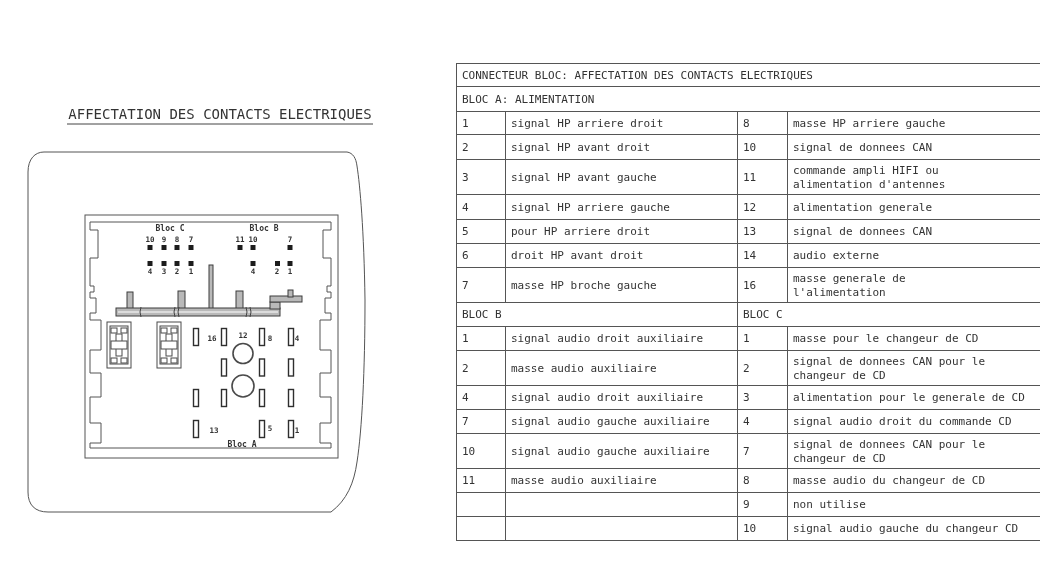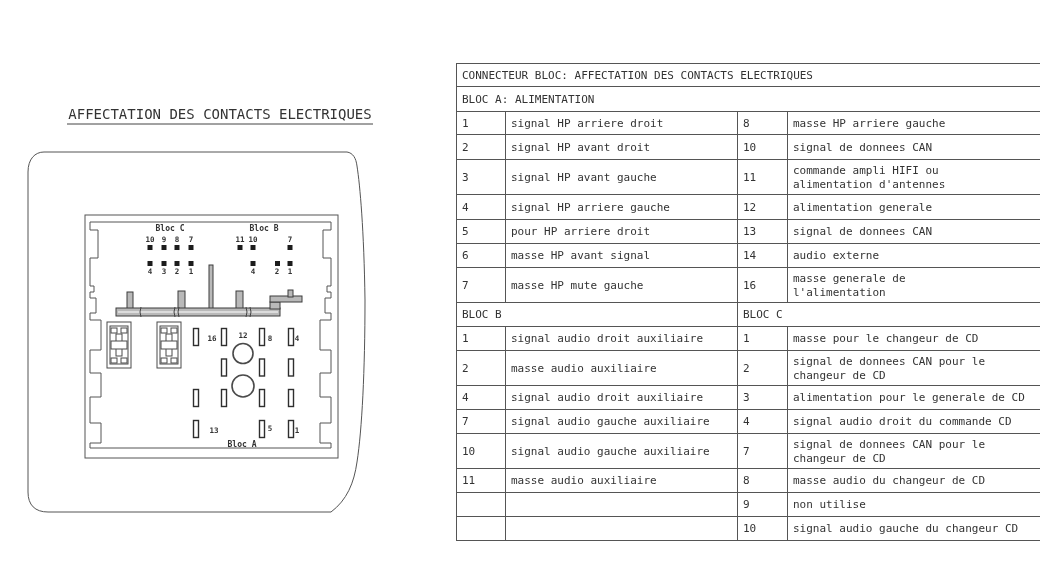--- a/index.html
+++ b/index.html
@@ -193,27 +193,27 @@
         <td>alimentation generale</td>
       </tr>
       <tr>
         <td>5</td>
         <td>pour HP arriere droit</td>
         <td>13</td>
         <td>signal de donnees CAN</td>
       </tr>
       <tr>
         <td>6</td>
-        <td>masse HP avant signal</td>
+        <td>droit HP avant droit</td>
         <td>14</td>
         <td>audio externe</td>
       </tr>
       <tr class="dbl">
         <td>7</td>
-        <td>masse HP mute gauche</td>
+        <td>masse HP broche gauche</td>
         <td>16</td>
         <td>masse generale de
 l'alimentation</td>
       </tr>
 
       <tr>
         <td colspan="2">BLOC B</td>
         <td colspan="2">BLOC C</td>
       </tr>
 

